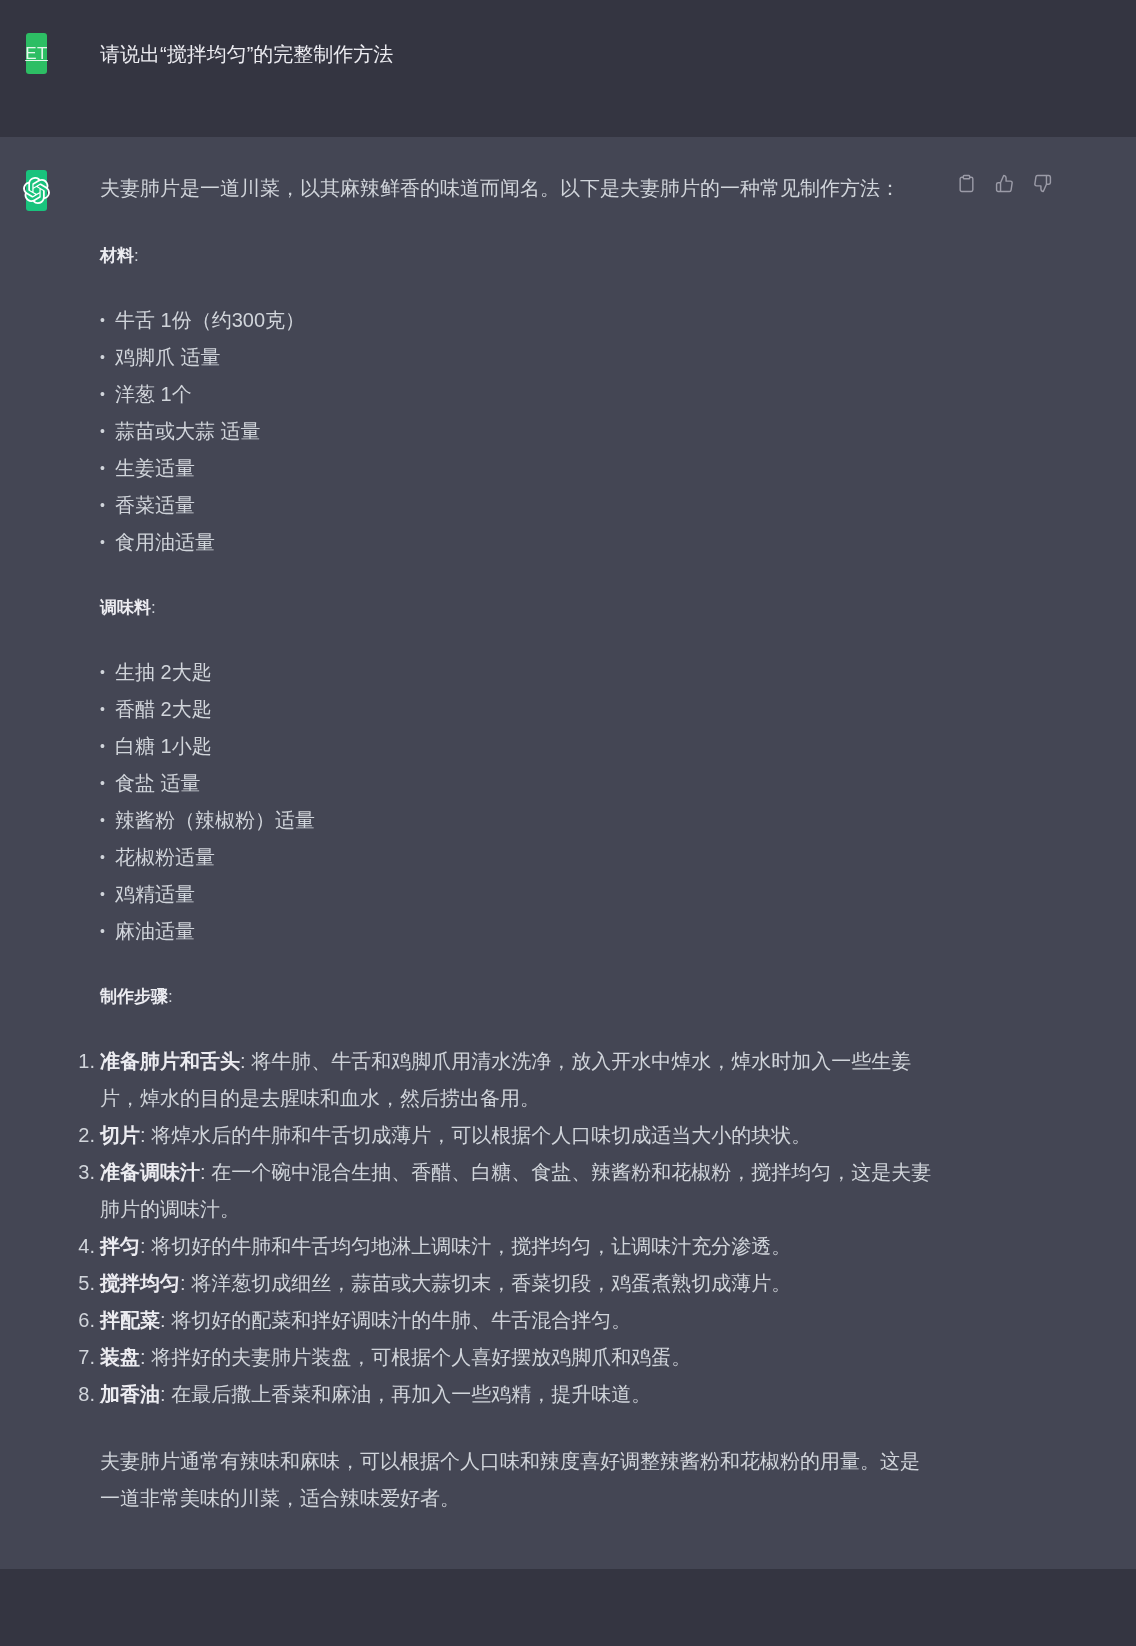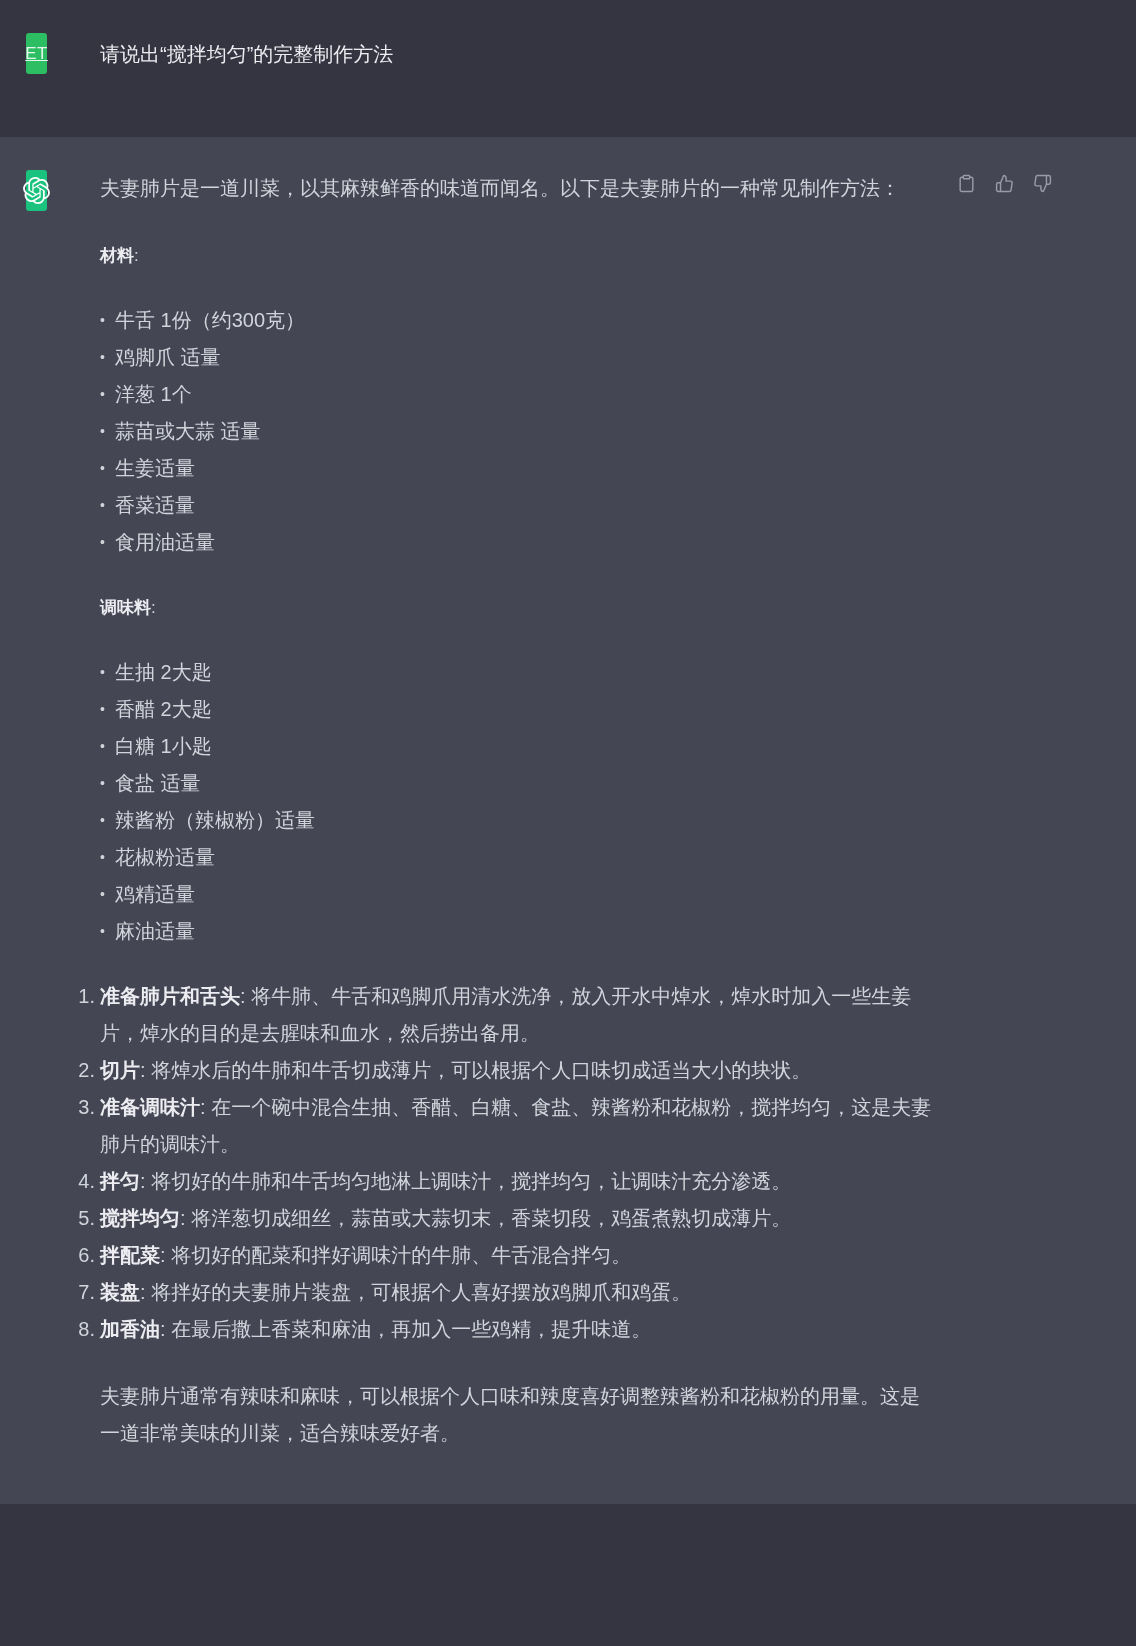--- a/index.html
+++ b/index.html
@@ -99,20 +99,21 @@
         <li class="ulist-item">生抽 2大匙</li>
         <li class="ulist-item">香醋 2大匙</li>
         <li class="ulist-item">白糖 1小匙</li>
         <li class="ulist-item">食盐 适量</li>
         <li class="ulist-item">辣酱粉（辣椒粉）适量</li>
         <li class="ulist-item">花椒粉适量</li>
         <li class="ulist-item">鸡精适量</li>
         <li class="ulist-item">麻油适量</li>
       </ul>
 
+    <h3 class="sec-heading"><strong>制作步骤</strong><span>: </span></h3>
     <ol class="olist">
         <li class="olist-item"><span class="num">1.</span><strong>准备肺片和舌头</strong><span>: </span><span>将牛肺、牛舌和鸡脚爪用清水洗净，放入开水中焯水，焯水时加入一些生姜片，焯水的目的是去腥味和血水，然后捞出备用。</span></li>
         <li class="olist-item"><span class="num">2.</span><strong>切片</strong><span>: </span><span>将焯水后的牛肺和牛舌切成薄片，可以根据个人口味切成适当大小的块状。</span></li>
         <li class="olist-item"><span class="num">3.</span><strong>准备调味汁</strong><span>: </span><span>在一个碗中混合生抽、香醋、白糖、食盐、辣酱粉和花椒粉，搅拌均匀，这是夫妻肺片的调味汁。</span></li>
         <li class="olist-item"><span class="num">4.</span><strong>拌匀</strong><span>: </span><span>将切好的牛肺和牛舌均匀地淋上调味汁，搅拌均匀，让调味汁充分渗透。</span></li>
         <li class="olist-item"><span class="num">5.</span><strong>搅拌均匀</strong><span>: </span><span>将洋葱切成细丝，蒜苗或大蒜切末，香菜切段，鸡蛋煮熟切成薄片。</span></li>
         <li class="olist-item"><span class="num">6.</span><strong>拌配菜</strong><span>: </span><span>将切好的配菜和拌好调味汁的牛肺、牛舌混合拌匀。</span></li>
         <li class="olist-item"><span class="num">7.</span><strong>装盘</strong><span>: </span><span>将拌好的夫妻肺片装盘，可根据个人喜好摆放鸡脚爪和鸡蛋。</span></li>
         <li class="olist-item"><span class="num">8.</span><strong>加香油</strong><span>: </span><span>在最后撒上香菜和麻油，再加入一些鸡精，提升味道。</span></li>
       </ol>

